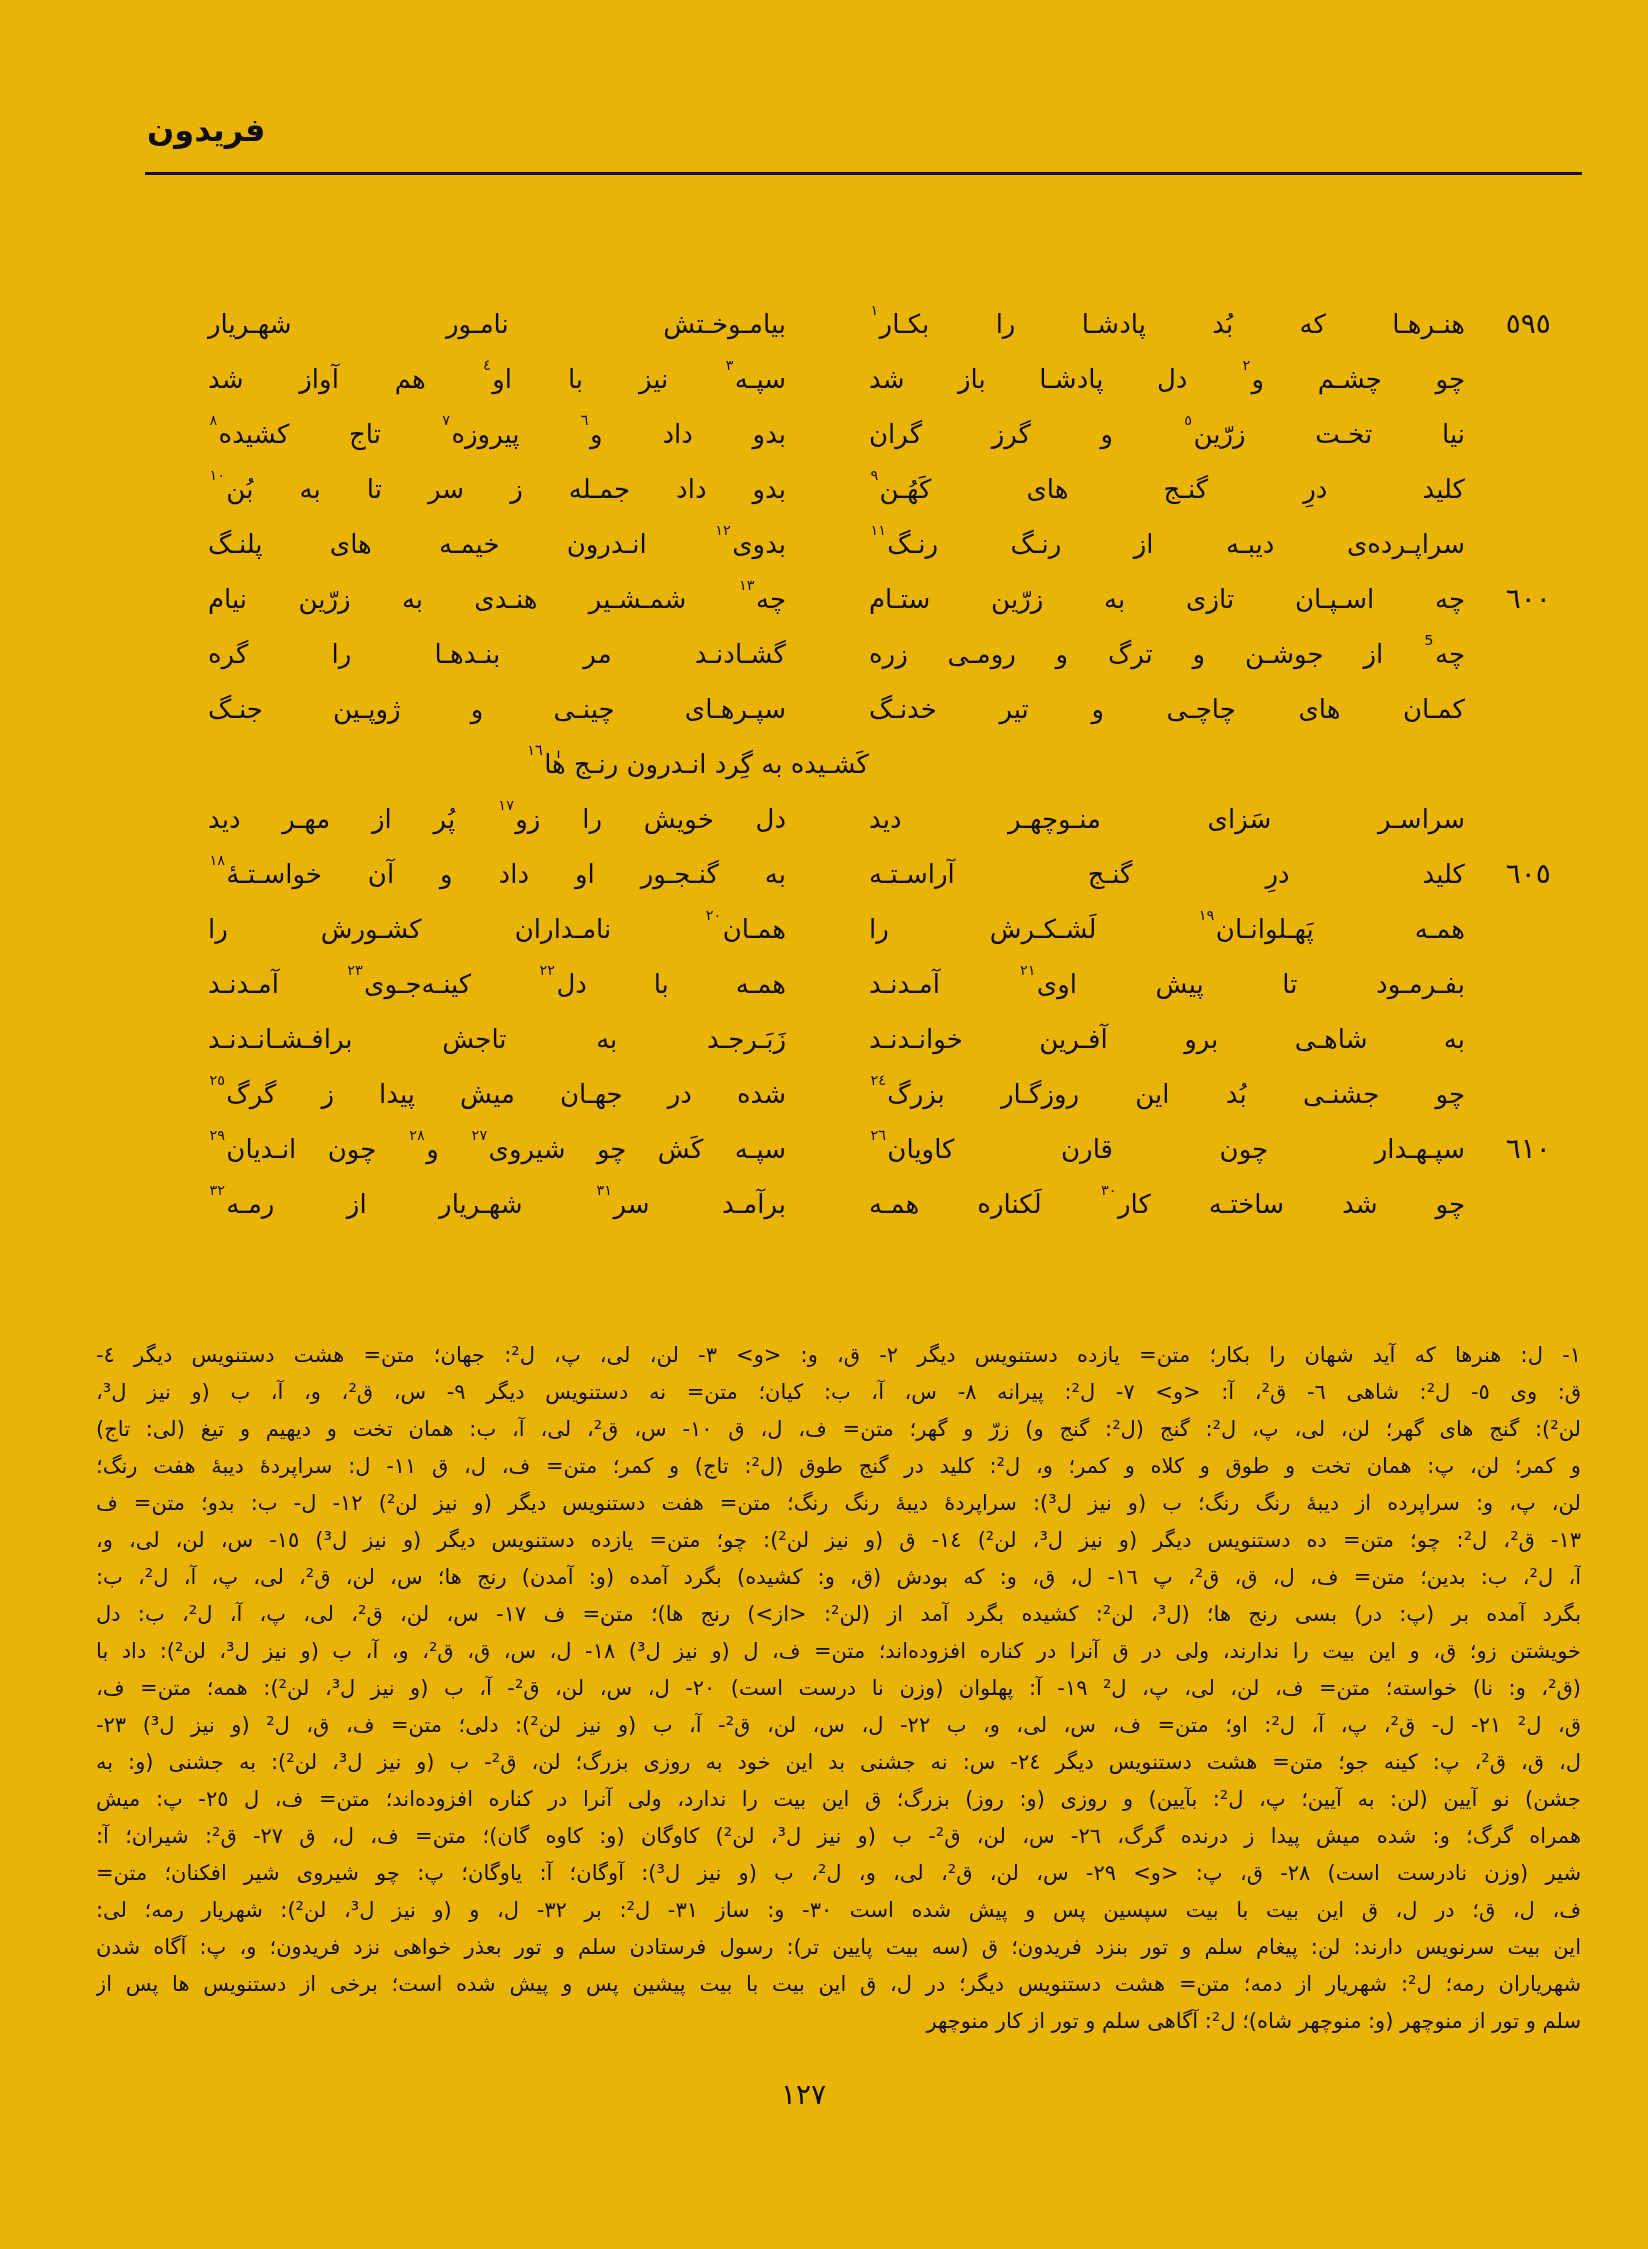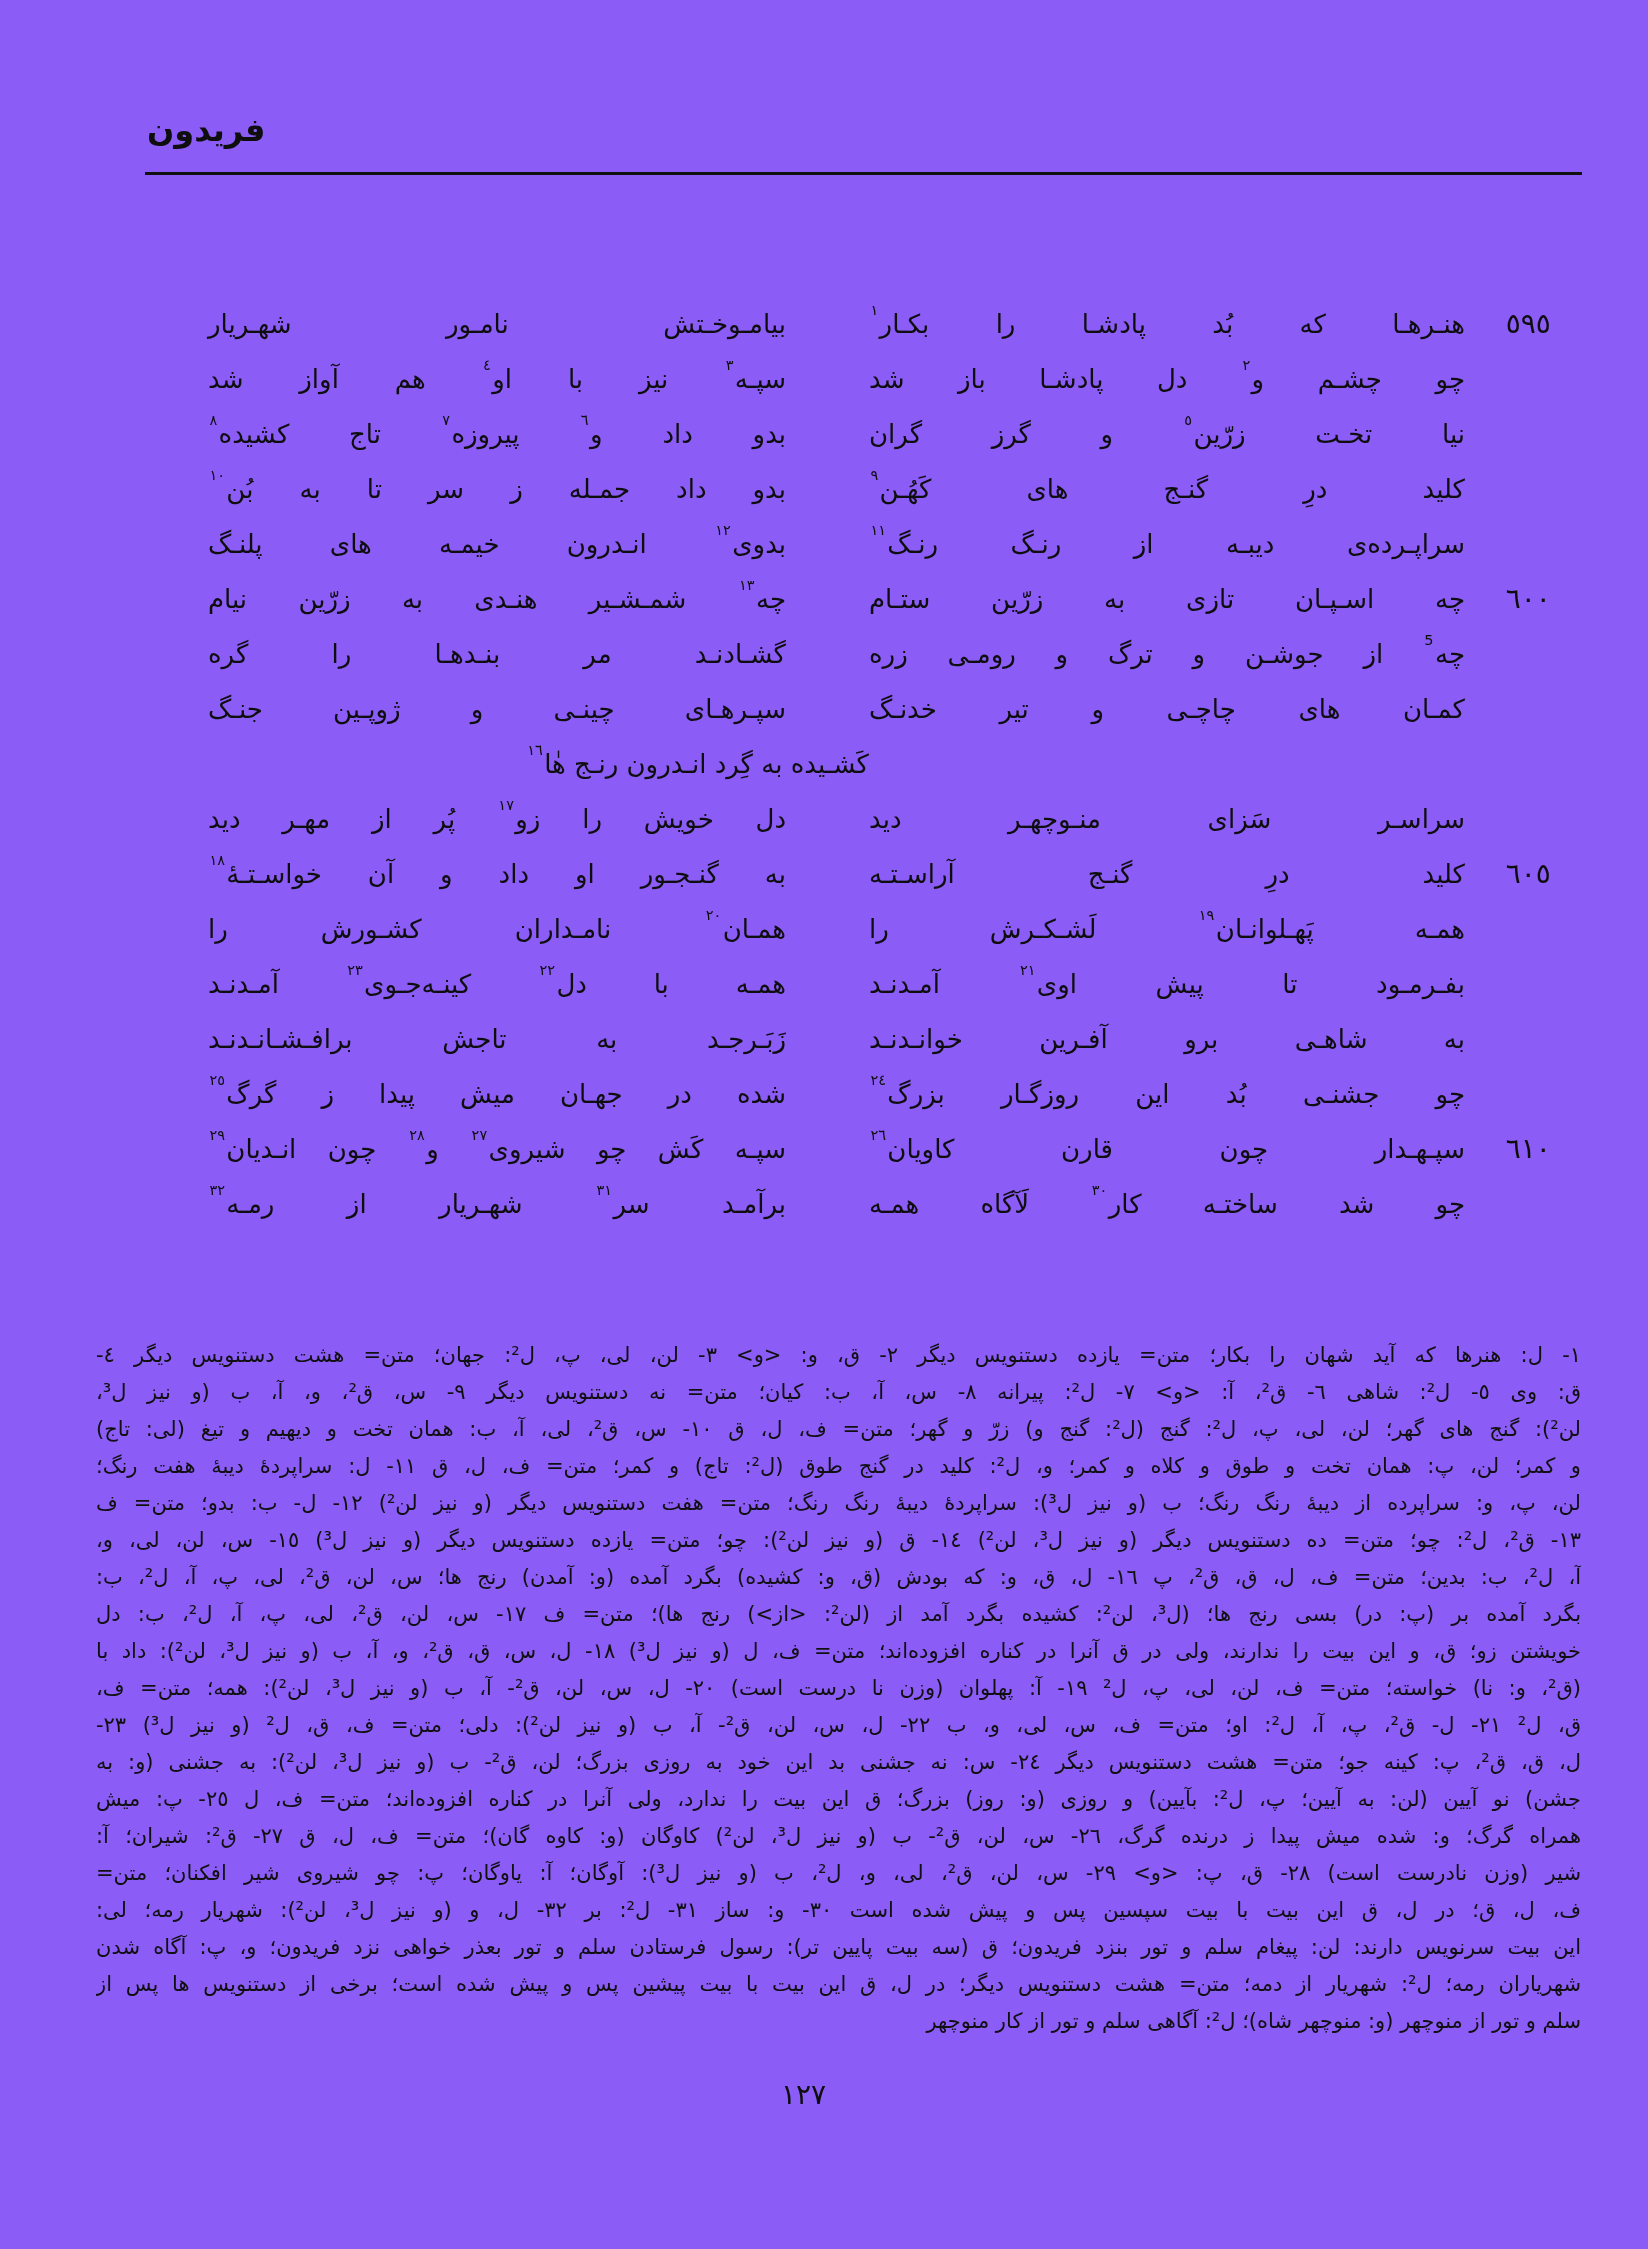--- a/index.html
+++ b/index.html
@@ -1,18 +1,18 @@
 <!DOCTYPE html>
 <html lang="fa" style="font-size:11px"><head>
 <meta charset="utf-8">
 <style>
   html,body { margin:0; padding:0; background:#e8e8e8; }
   .page {
     position:relative; width:1649px; height:2250px; margin:0 auto;
-    background:#8b5cf6; color:#0e0e0e;
+    background:#eab308; color:#0e0e0e;
     font-family:"DejaVu Sans", sans-serif;
     overflow:hidden;
   }
   .header-title {
     position:absolute; left:147px; top:111px;
     font-size:32px; font-weight:bold; direction:rtl;
   }
   .header-rule {
     position:absolute; left:145px; top:172px; width:1437px; height:2.8px;
     background:#111;
@@ -148,21 +148,21 @@
         <div class="hemi"><span>شده در جهـان میش پیدا ز گرگ</span><sup>٢٥</sup> </div>
       </div>
       <div class="verse-row">
         <div class="verse-num">٦١٠</div>
         <div class="hemi"><span>سپـهـدار چون قارن کاویان</span><sup>٢٦</sup> </div>
         <div></div>
         <div class="hemi"><span>سپـه کَش چو شیروی</span><sup>٢٧</sup> <span>و</span><sup>٢٨</sup> <span>چون انـدیان</span><sup>٢٩</sup> </div>
       </div>
       <div class="verse-row">
         <div class="verse-num"></div>
-        <div class="hemi"><span>چو شد ساختـه کار</span><sup>٣٠</sup> <span>لَآگاه همـه</span> </div>
+        <div class="hemi"><span>چو شد ساختـه کار</span><sup>٣٠</sup> <span>لَکناره همـه</span> </div>
         <div></div>
         <div class="hemi"><span>برآمـد سر</span><sup>٣١</sup> <span>شهـریار از رمـه</span><sup>٣٢</sup> </div>
       </div>
     </div>
 
   <div class="footnotes" dir="rtl">
       <div class="fn-line">١- ل: هنرها که آید شهان را بکار؛ متن= یازده دستنویس دیگر ٢- ق، و: &lt;و&gt; ٣- لن، لی، پ، ل²: جهان؛ متن= هشت دستنویس دیگر ٤-</div>
       <div class="fn-line">ق: وی ٥- ل²: شاهی ٦- ق²، آ: &lt;و&gt; ٧- ل²: پیرانه ٨- س، آ، ب: کیان؛ متن= نه دستنویس دیگر ٩- س، ق²، و، آ، ب (و نیز ل³،</div>
       <div class="fn-line">لن²): گنج های گهر؛ لن، لی، پ، ل²: گنج (ل²: گنج و) زرّ و گهر؛ متن= ف، ل، ق ١٠- س، ق²، لی، آ، ب: همان تخت و دیهیم و تیغ (لی: تاج)</div>
       <div class="fn-line">و کمر؛ لن، پ: همان تخت و طوق و کلاه و کمر؛ و، ل²: کلید در گنج طوق (ل²: تاج) و کمر؛ متن= ف، ل، ق ١١- ل: سراپردهٔ دیبهٔ هفت رنگ؛</div>

